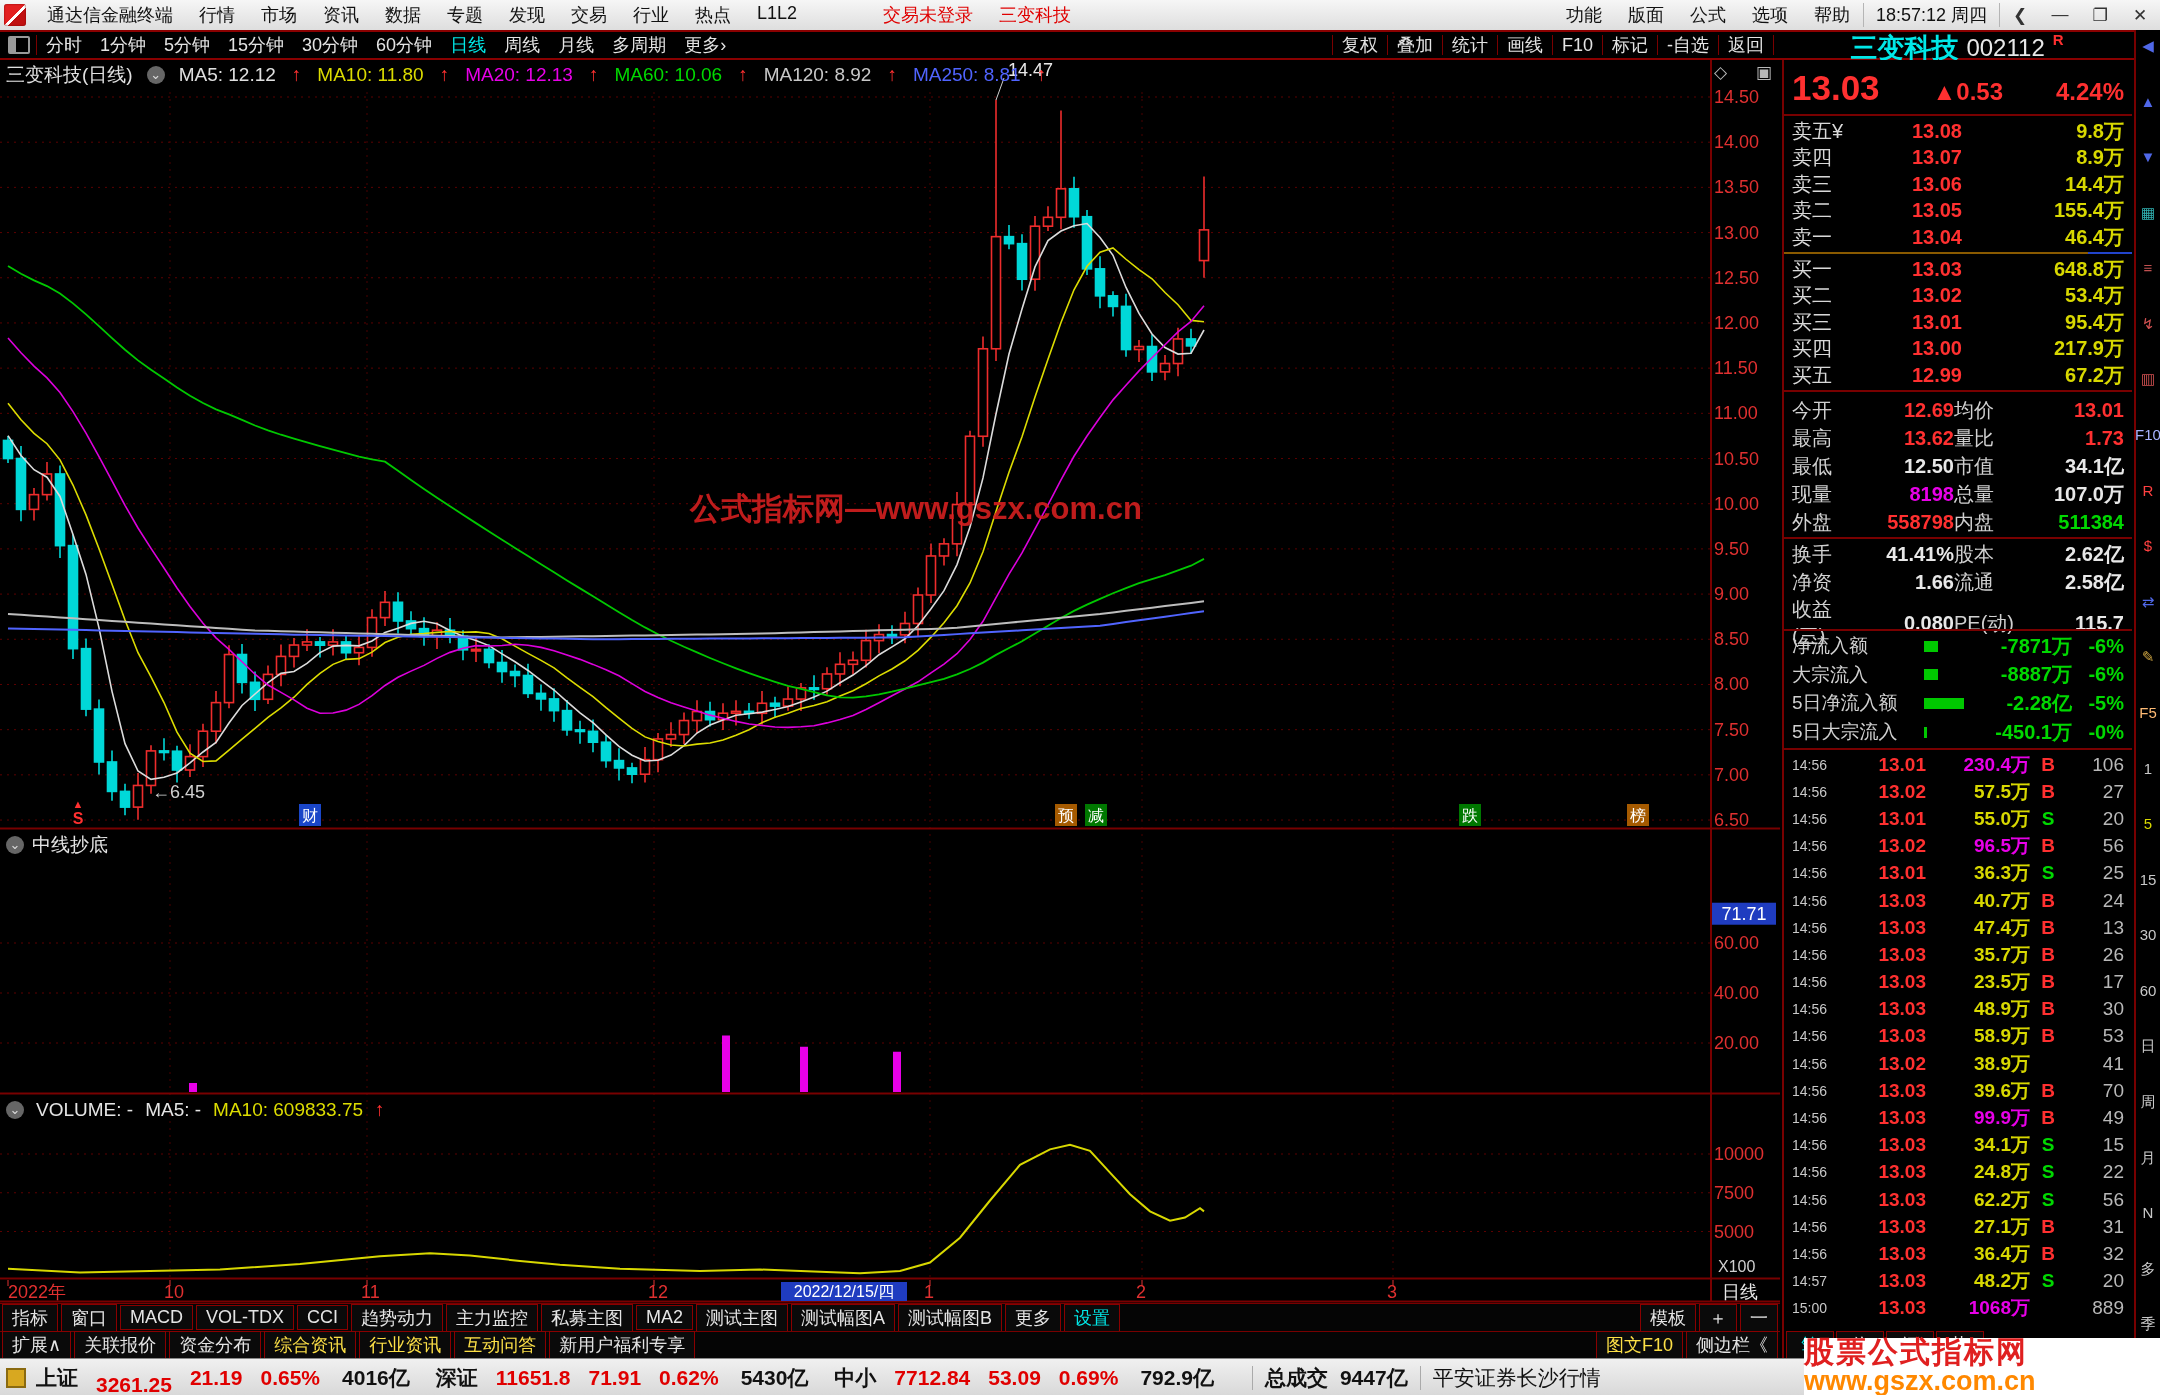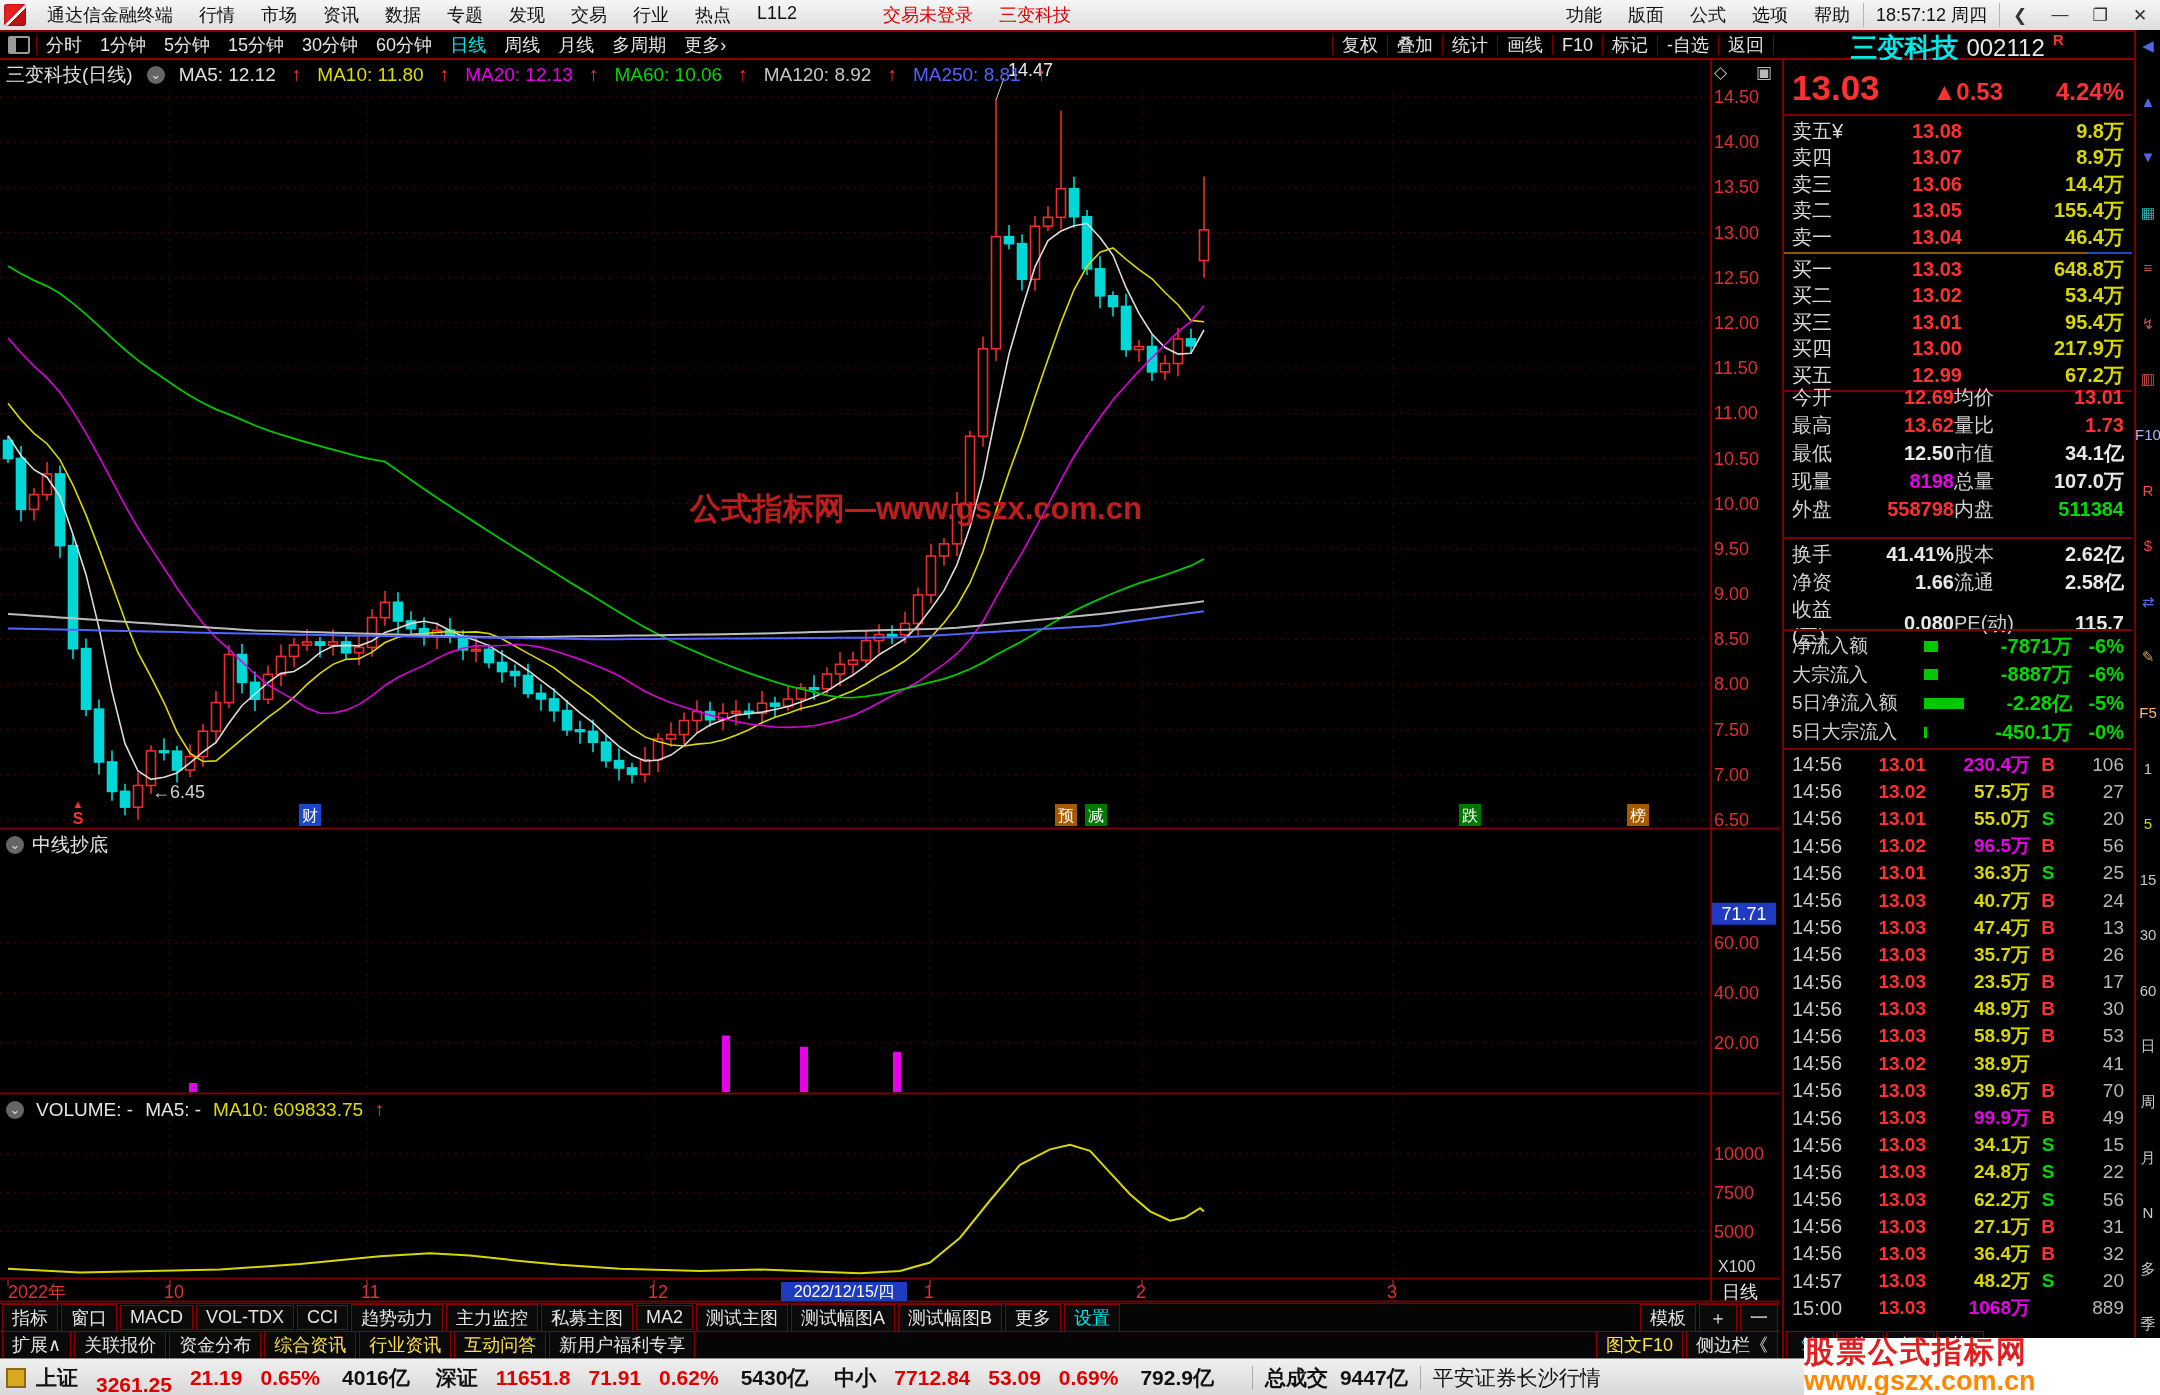--- a/index.html
+++ b/index.html
@@ -50,21 +50,21 @@
   .lvl-row .vl{color:#d8d800;font-size:20px;font-weight:bold;text-align:right;}
   .strow{display:grid;grid-template-columns:66px 96px 84px 1fr;align-items:center;height:28px;padding:0 8px;box-sizing:border-box;}
   .strow .k{color:#d0d0d0;font-size:20px;}
   .strow .v{font-size:20px;font-weight:bold;text-align:right;}
   .c-red{color:#ff3030;} .c-white{color:#e8e8e8;} .c-green{color:#00d800;} .c-magenta{color:#e800e8;} .c-yellow{color:#d8d800;}
   .flowrow{display:grid;grid-template-columns:132px 52px 1fr 52px;align-items:center;height:28.6px;padding:0 8px;box-sizing:border-box;}
   .flowrow .k{color:#d0d0d0;font-size:19px;white-space:nowrap;}
   .flowrow .bar i{display:block;height:11px;background:#00c800;}
   .flowrow .v,.flowrow .p{color:#00d800;font-size:20px;font-weight:bold;text-align:right;}
   .tickrow{display:grid;grid-template-columns:62px 72px 104px 36px 1fr;align-items:center;height:27.2px;padding:0 8px;box-sizing:border-box;}
-  .tickrow .t{color:#c8c8c8;font-size:20px;}
+  .tickrow .t{color:#c8c8c8;font-size:14px;}
   .tickrow .p{color:#ff3030;font-size:19px;font-weight:bold;text-align:right;}
   .tickrow .v{font-size:19px;font-weight:bold;text-align:right;}
   .tickrow .s{font-size:19px;font-weight:bold;text-align:center;}
   .tickrow .n{color:#b8b8b8;font-size:19px;text-align:right;}
   .ticktabs{position:absolute;left:0;top:1269px;width:100%;display:flex;gap:2px;padding:2px 2px;box-sizing:border-box;}
   .ticktabs .tt{border:1px solid #8a0000;background:#0a0a0a;color:#e0e0e0;font-size:18px;padding:1px 14px;}
   .ticktabs .tt.on{color:#00e8e8;}
   
   .strip{position:absolute;right:0;top:30px;width:26px;height:1365px;background:#000;border-left:2px solid #780000;
          box-sizing:border-box;display:flex;flex-direction:column;align-items:center;justify-content:space-between;
@@ -577,21 +577,21 @@
           <span class="pr">13.00</span>
           <span class="vl">217.9万</span>
         </div>
         <div class="lvl-row">
           <span class="lb">买五</span>
           <span class="pr">12.99</span>
           <span class="vl">67.2万</span>
         </div>
       </div>
     <div class="rp-sep" style="top:330px;"></div>
-    <div class="lvl" id="stat-rows" style="top:323px;">
+    <div class="lvl" id="stat-rows" style="top:336px;">
         <div class="strow">
           <span class="k">今开</span>
           <span class="v c-red">12.69</span>
           <span class="k">均价</span>
           <span class="v c-red">13.01</span>
         </div>
         <div class="strow">
           <span class="k">最高</span>
           <span class="v c-red">13.62</span>
           <span class="k">量比</span>

